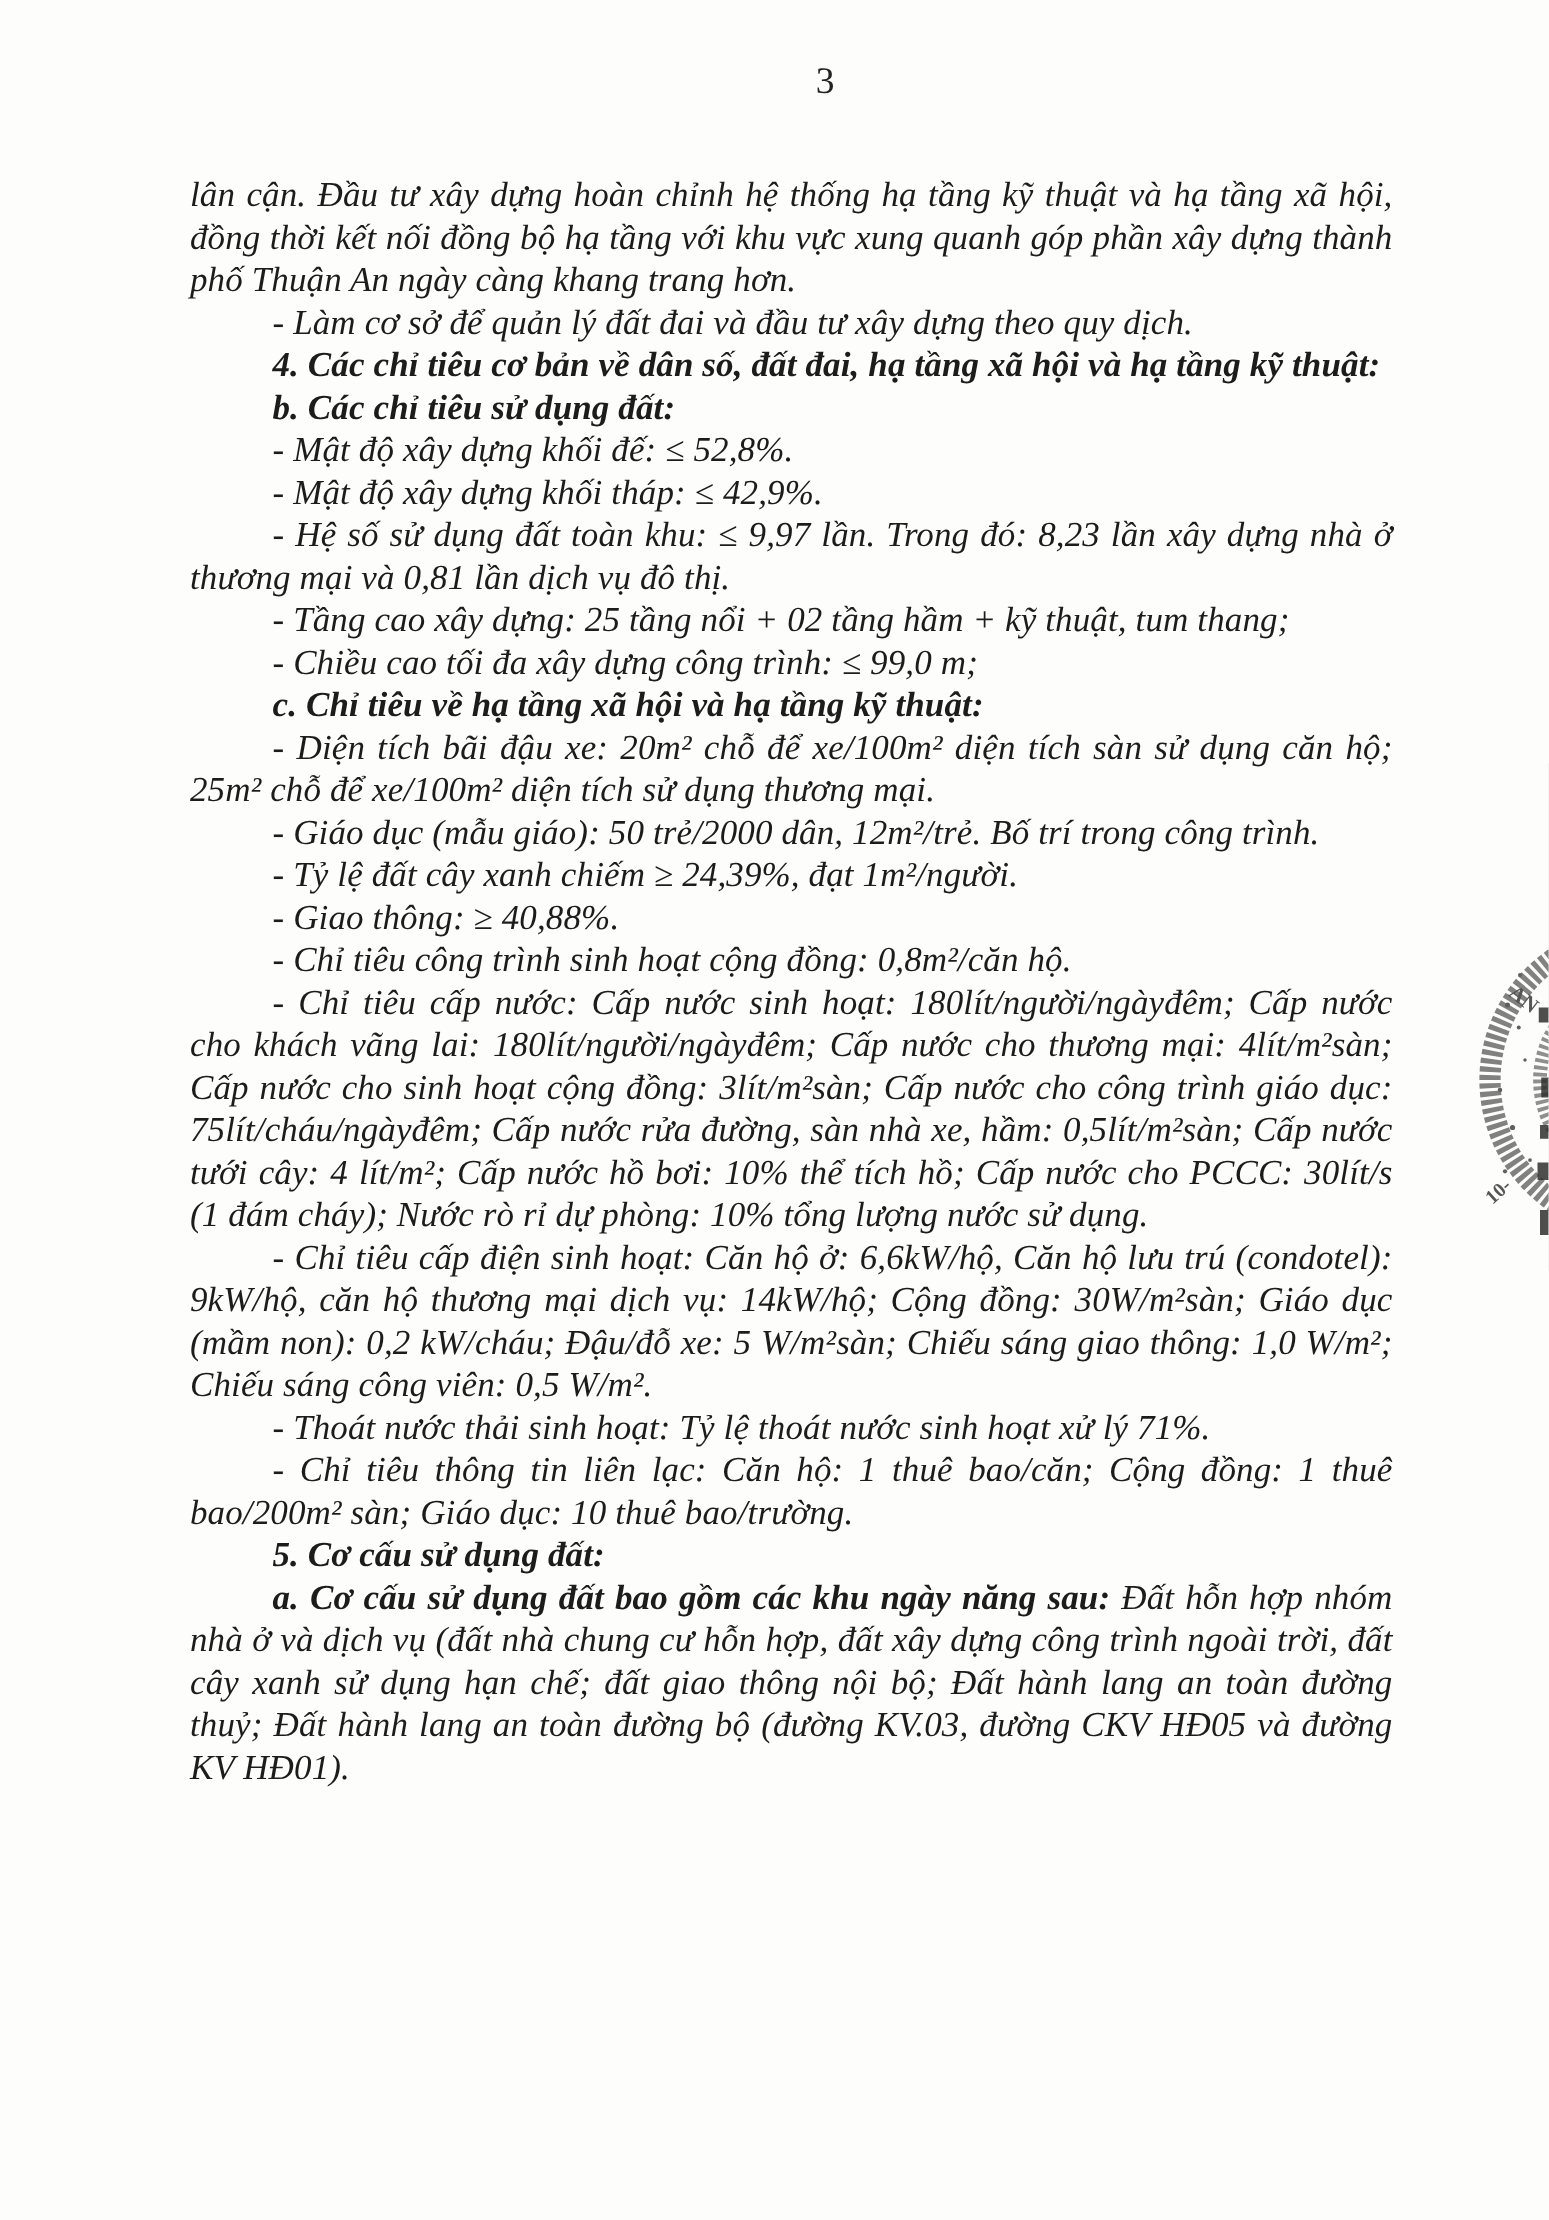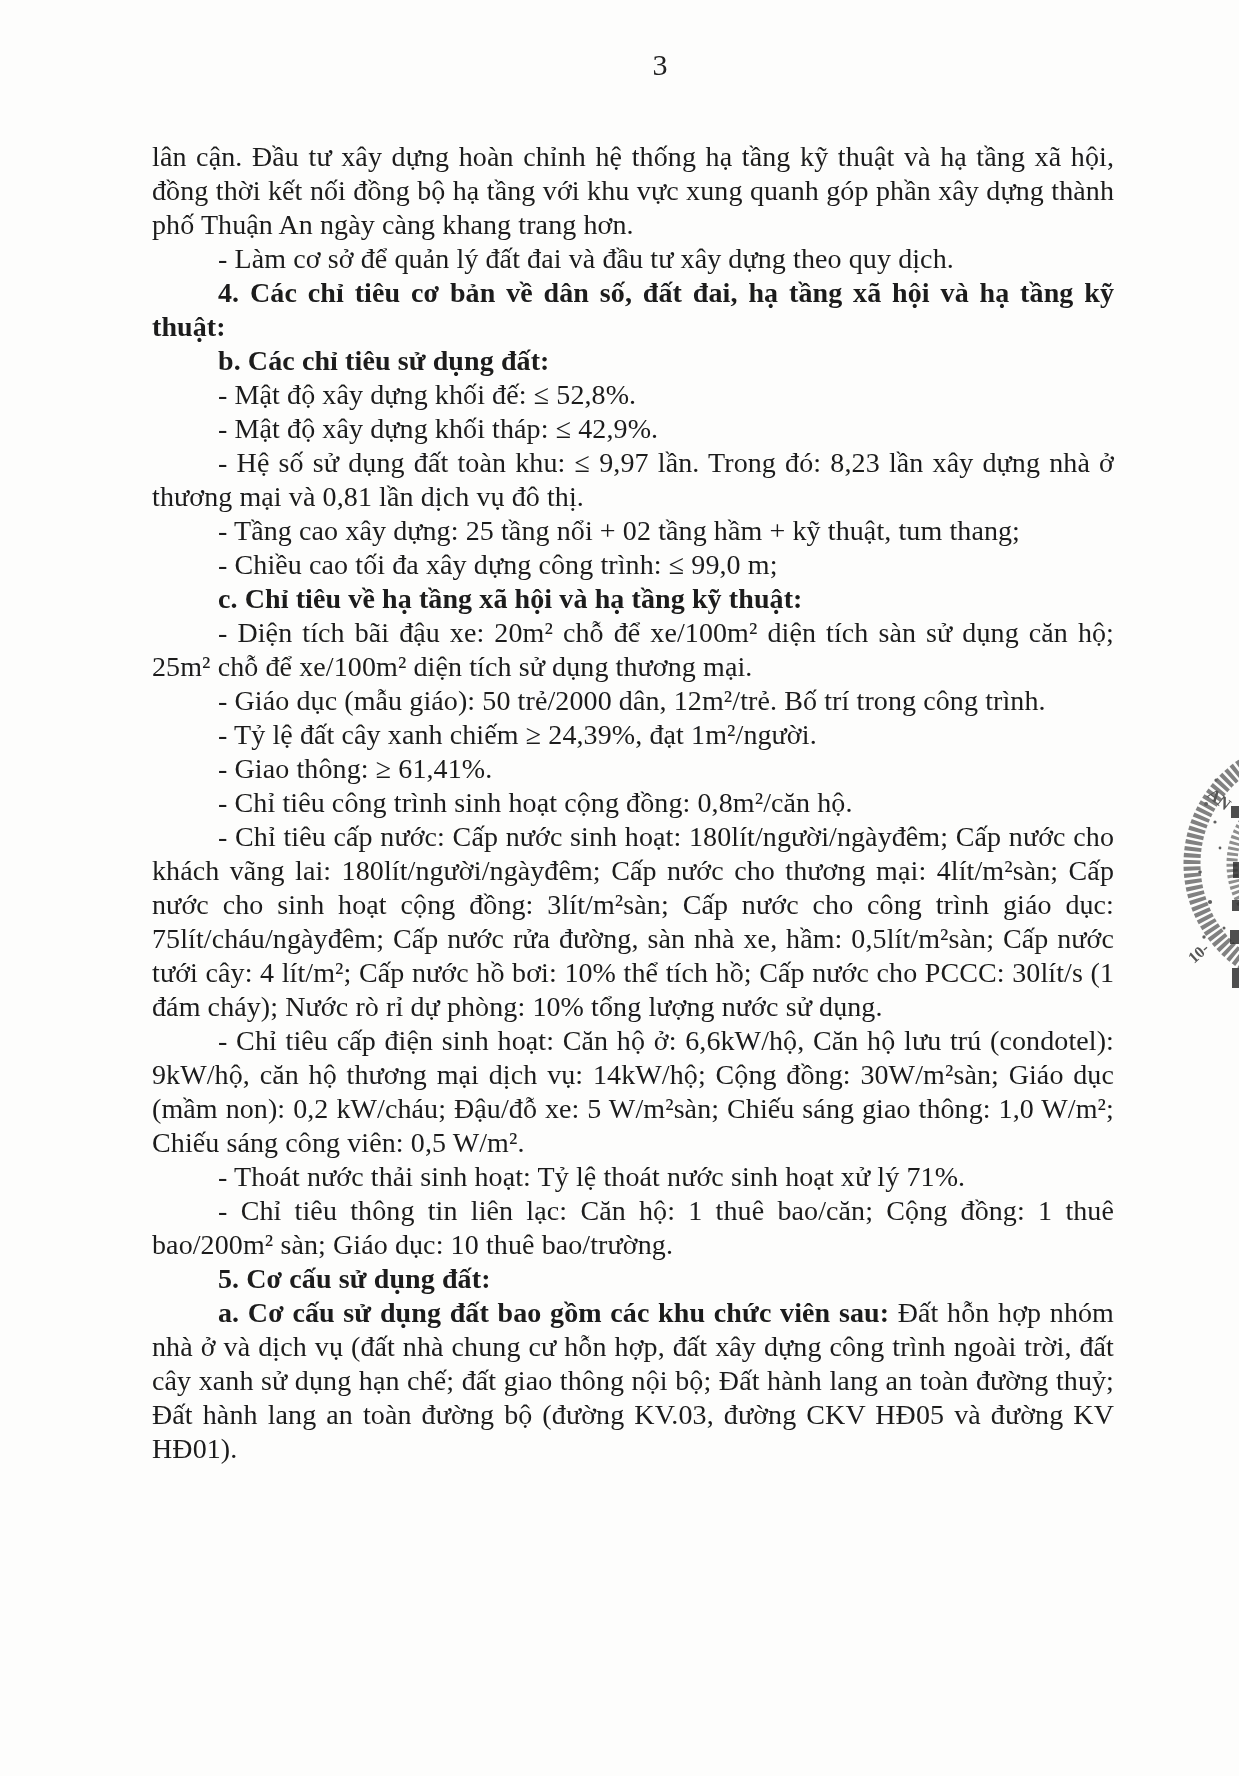--- a/index.html
+++ b/index.html
@@ -32,20 +32,21 @@
     top: 140px;
     width: 962px;
     font-size: 28px;
     line-height: 34px;
     text-align: justify;
     letter-spacing: 0.1px;
   }
   .doc-text p.para {
     margin: 0;
     padding: 0;
+    font-style: italic;
   }
   .doc-text p.indent {
     text-indent: 66px;
   }
   .doc-text b {
     font-weight: bold;
   }
   .stamp-svg {
     position: absolute;
     left: 1180px;
@@ -74,28 +75,28 @@
       <p class="para indent"><b>b. Các chỉ tiêu sử dụng đất:</b></p>
       <p class="para indent"><span>- Mật độ xây dựng khối đế: ≤ 52,8%.</span></p>
       <p class="para indent"><span>- Mật độ xây dựng khối tháp: ≤ 42,9%.</span></p>
       <p class="para indent"><span>- Hệ số sử dụng đất toàn khu: ≤ 9,97 lần. Trong đó: 8,23 lần xây dựng nhà ở thương mại và 0,81 lần dịch vụ đô thị.</span></p>
       <p class="para indent"><span>- Tầng cao xây dựng: 25 tầng nổi + 02 tầng hầm + kỹ thuật, tum thang;</span></p>
       <p class="para indent"><span>- Chiều cao tối đa xây dựng công trình: ≤ 99,0 m;</span></p>
       <p class="para indent"><b>c. Chỉ tiêu về hạ tầng xã hội và hạ tầng kỹ thuật:</b></p>
       <p class="para indent"><span>- Diện tích bãi đậu xe: 20m² chỗ để xe/100m² diện tích sàn sử dụng căn hộ; 25m² chỗ để xe/100m² diện tích sử dụng thương mại.</span></p>
       <p class="para indent"><span>- Giáo dục (mẫu giáo): 50 trẻ/2000 dân, 12m²/trẻ. Bố trí trong công trình.</span></p>
       <p class="para indent"><span>- Tỷ lệ đất cây xanh chiếm ≥ 24,39%, đạt 1m²/người.</span></p>
-      <p class="para indent"><span>- Giao thông: ≥ 61,41%.</span></p>
+      <p class="para indent"><span>- Giao thông: ≥ 40,88%.</span></p>
       <p class="para indent"><span>- Chỉ tiêu công trình sinh hoạt cộng đồng: 0,8m²/căn hộ.</span></p>
       <p class="para indent"><span>- Chỉ tiêu cấp nước: Cấp nước sinh hoạt: 180lít/người/ngàyđêm; Cấp nước cho khách vãng lai: 180lít/người/ngàyđêm; Cấp nước cho thương mại: 4lít/m²sàn; Cấp nước cho sinh hoạt cộng đồng: 3lít/m²sàn; Cấp nước cho công trình giáo dục: 75lít/cháu/ngàyđêm; Cấp nước rửa đường, sàn nhà xe, hầm: 0,5lít/m²sàn; Cấp nước tưới cây: 4 lít/m²; Cấp nước hồ bơi: 10% thể tích hồ; Cấp nước cho PCCC: 30lít/s (1 đám cháy); Nước rò rỉ dự phòng: 10% tổng lượng nước sử dụng.</span></p>
       <p class="para indent"><span>- Chỉ tiêu cấp điện sinh hoạt: Căn hộ ở: 6,6kW/hộ, Căn hộ lưu trú (condotel): 9kW/hộ, căn hộ thương mại dịch vụ: 14kW/hộ; Cộng đồng: 30W/m²sàn; Giáo dục (mầm non): 0,2 kW/cháu; Đậu/đỗ xe: 5 W/m²sàn; Chiếu sáng giao thông: 1,0 W/m²; Chiếu sáng công viên: 0,5 W/m².</span></p>
       <p class="para indent"><span>- Thoát nước thải sinh hoạt: Tỷ lệ thoát nước sinh hoạt xử lý 71%.</span></p>
       <p class="para indent"><span>- Chỉ tiêu thông tin liên lạc: Căn hộ: 1 thuê bao/căn; Cộng đồng: 1 thuê bao/200m² sàn; Giáo dục: 10 thuê bao/trường.</span></p>
       <p class="para indent"><b>5. Cơ cấu sử dụng đất:</b></p>
-      <p class="para indent"><b>a. Cơ cấu sử dụng đất bao gồm các khu chức viên sau: </b><span>Đất hỗn hợp nhóm nhà ở và dịch vụ (đất nhà chung cư hỗn hợp, đất xây dựng công trình ngoài trời, đất cây xanh sử dụng hạn chế; đất giao thông nội bộ; Đất hành lang an toàn đường thuỷ; Đất hành lang an toàn đường bộ (đường KV.03, đường CKV HĐ05 và đường KV HĐ01).</span></p>
+      <p class="para indent"><b>a. Cơ cấu sử dụng đất bao gồm các khu ngày năng sau: </b><span>Đất hỗn hợp nhóm nhà ở và dịch vụ (đất nhà chung cư hỗn hợp, đất xây dựng công trình ngoài trời, đất cây xanh sử dụng hạn chế; đất giao thông nội bộ; Đất hành lang an toàn đường thuỷ; Đất hành lang an toàn đường bộ (đường KV.03, đường CKV HĐ05 và đường KV HĐ01).</span></p>
     </div>
 
   <svg class="stamp-svg" viewBox="0 0 59 252" aria-hidden="true">
     <g opacity="0.88">
 
       <circle cx="130" cy="112" r="118" fill="none" stroke="#4e4e4e" stroke-width="17" stroke-dasharray="4 2.5" opacity="0.8"></circle>
 
       <circle cx="130" cy="112" r="78" fill="none" stroke="#555555" stroke-width="11" stroke-dasharray="3 2.5" opacity="0.75"></circle>
 
       <g fill="#4a4a4a">

